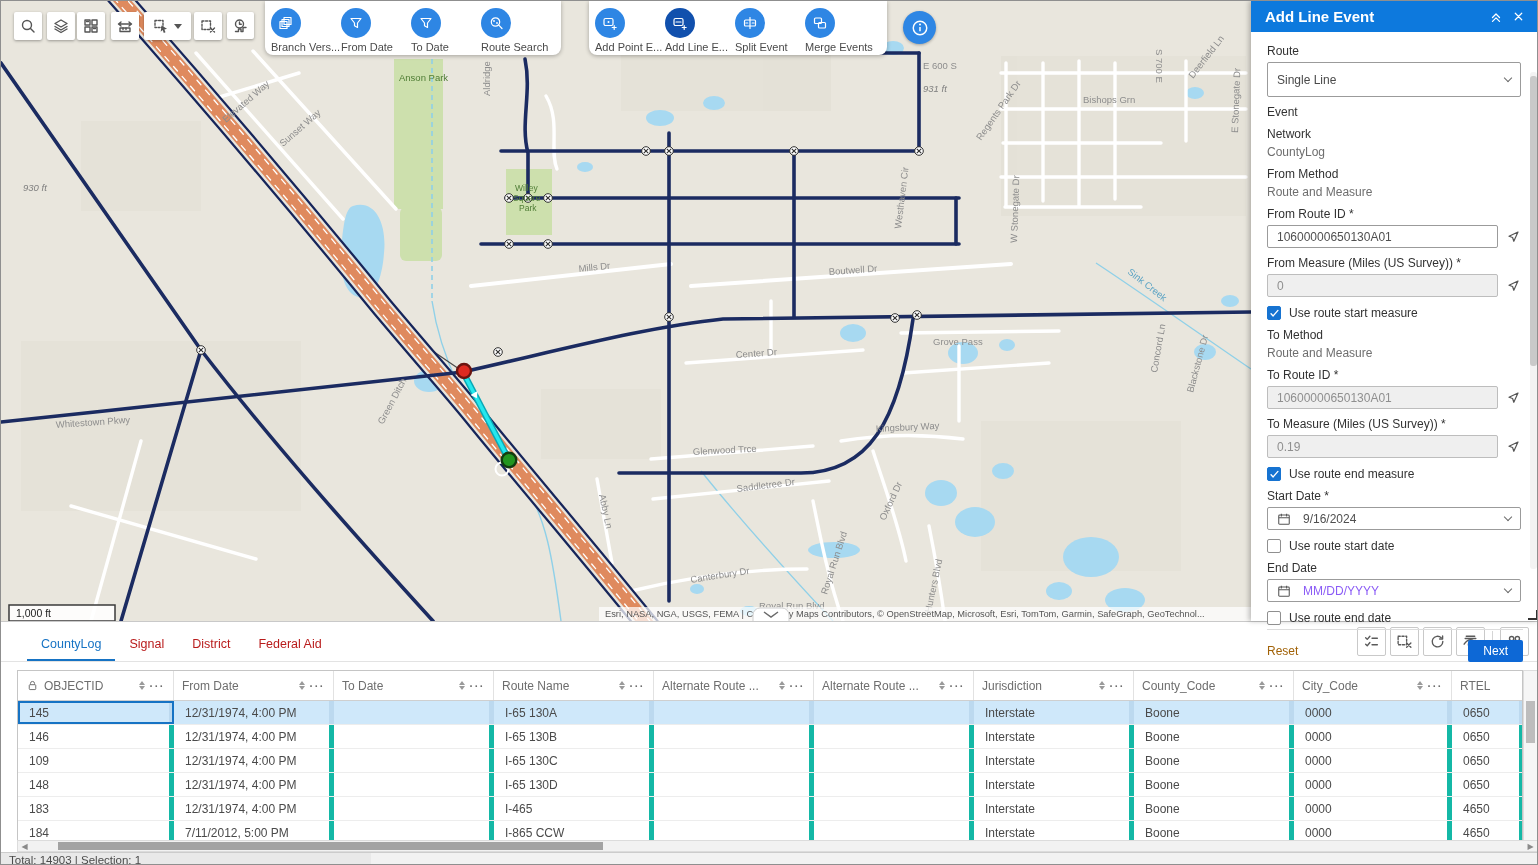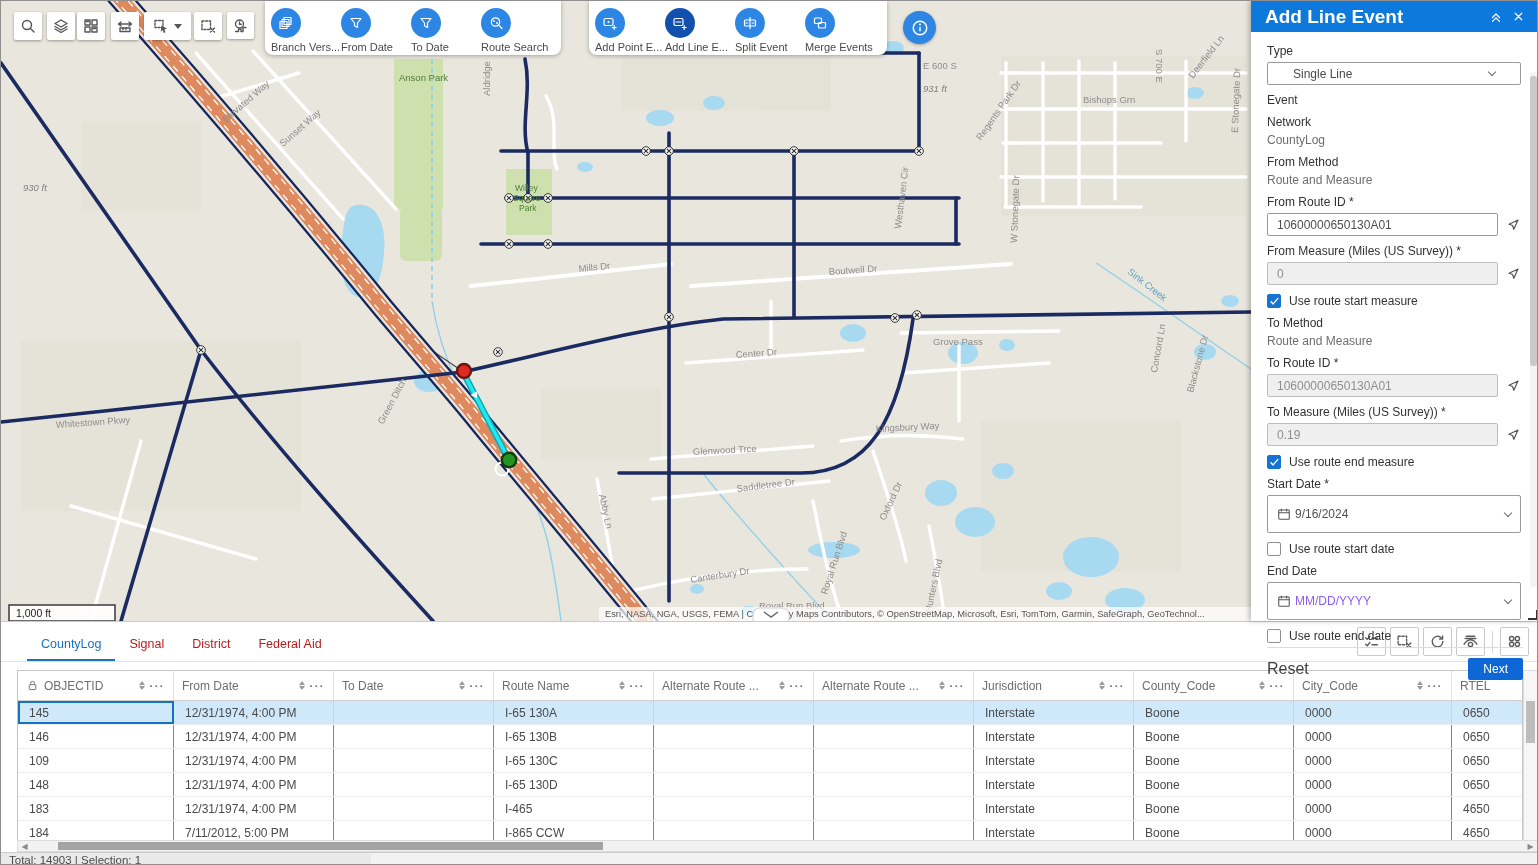--- a/index.html
+++ b/index.html
@@ -21,43 +21,43 @@
 .tool-big .circ{width:30px;height:30px;border-radius:50%;background:#2e86e4;display:flex;align-items:center;justify-content:center;flex:none}
 .tool-big.active .circ{background:#1150ad}
 .tool-big .lbl{font-size:11px;color:#4a4a4a;white-space:nowrap}
 .tool-big svg{stroke:#fff;fill:none;stroke-width:1.2;stroke-linecap:round;stroke-linejoin:round}
 .info-btn{position:absolute;left:902px;top:10px;width:33px;height:33px;border-radius:50%;background:#2e86e4;display:flex;align-items:center;justify-content:center;box-shadow:0 1px 3px rgba(0,0,0,.3);z-index:5;cursor:pointer}
 .info-btn svg{stroke:#fff;fill:none;stroke-width:1.3}
 
 
 .panel{position:absolute;left:1250px;top:0;width:288px;height:620px;background:#fff;box-shadow:-2px 0 5px rgba(0,0,0,.25);display:flex;flex-direction:column;z-index:10}
 .panel-header{height:31px;background:#0d79dd;color:#fff;display:flex;align-items:center;padding:0 10px 0 14px;flex:none}
-.panel-title{font-size:19px;font-weight:bold;flex:1}
+.panel-title{font-size:15px;font-weight:bold;flex:1}
 .ph-icon{width:22px;height:22px;display:flex;align-items:center;justify-content:center;cursor:pointer}
 .ph-icon svg{stroke:#fff;fill:none;stroke-width:1.5;stroke-linecap:round;stroke-linejoin:round}
 .panel-body{flex:1;padding:6px 18px 0 16px;position:relative;font-size:12px;color:#323232}
 .fld-label{margin:8px 0 4px;font-size:12px;color:#323232}
 .ro-value{font-size:12px;color:#6e6e6e;margin-bottom:2px}
-.select{height:23px;border:1px solid #9b9b9b;border-radius:2px;display:flex;align-items:center;justify-content:space-between;padding:0 25px;color:#4a4a4a;cursor:pointer;background:#fff}
+.select{height:35px;border:1px solid #9b9b9b;border-radius:2px;display:flex;align-items:center;justify-content:space-between;padding:0 9px;color:#4a4a4a;cursor:pointer;background:#fff}
 .chev{width:6px;height:6px;border-right:1.4px solid #6a6a6a;border-bottom:1.4px solid #6a6a6a;transform:rotate(45deg);margin-top:-3px;flex:none}
 .input-row{display:flex;align-items:center;gap:7px}
 .text-input{flex:1;height:23px;border:1px solid #9b9b9b;border-radius:2px;display:flex;align-items:center;padding:0 9px;color:#4f4f4f;background:#fff}
 .text-input.disabled{background:#efefef;color:#8f8f8f;border-color:#bdbdbd}
 .pick{width:16px;height:16px;flex:none;cursor:pointer}
 .pick svg{stroke:#555;fill:none;stroke-width:1.2;stroke-linejoin:round}
 .cb-row{display:flex;align-items:center;gap:8px;margin:9px 0 4px;color:#323232;cursor:pointer}
 .cb{width:14px;height:14px;border:1px solid #8f8f8f;border-radius:2px;background:#fff;flex:none;display:flex;align-items:center;justify-content:center}
 .cb.checked{background:#1673d1;border-color:#1673d1}
 .cb svg{stroke:#fff;fill:none;stroke-width:2;stroke-linecap:round;stroke-linejoin:round}
-.date-input{height:38px;border:1px solid #9b9b9b;border-radius:2px;display:flex;align-items:center;gap:4px;padding:0 9px;color:#4f4f4f;background:#fff;cursor:pointer}
+.date-input{height:23px;border:1px solid #9b9b9b;border-radius:2px;display:flex;align-items:center;gap:12px;padding:0 9px;color:#4f4f4f;background:#fff;cursor:pointer}
 .date-input svg{stroke:#555;fill:none;stroke-width:1.2;flex:none}
 .date-input .val{flex:1}
 .date-input .placeholder{color:#8b5cf6}
 .panel-footer{flex:none;margin:0 16px;border-top:1px solid #dcdcdc;height:42px;display:flex;align-items:center;justify-content:space-between}
-.reset-link{color:#404040;font-size:16px;cursor:pointer}
+.reset-link{color:#a16207;font-size:12px;cursor:pointer}
 .next-btn{background:#0d68d6;color:#fff;font-size:12px;padding:4px 15px;border-radius:2px;cursor:pointer}
 .panel-scroll{position:absolute;right:2px;top:40px;bottom:60px;width:7px;background:#f3f3f3;border-radius:3px}
 .panel-scroll .thumb{position:absolute;top:4px;left:0;width:7px;height:290px;background:#c9c9c9;border-radius:3px}
 .resize-corner{position:absolute;right:1px;bottom:1px;width:10px;height:10px;border-right:2px solid #333;border-bottom:2px solid #333}
 
 
 .bottom{position:absolute;left:0;top:620px;width:1538px;height:245px;background:#fff;border-top:1px solid #c9c9c9}
 .tabs-row{height:40px;display:flex;align-items:flex-end;padding-left:26px;border-bottom:1px solid #e3e3e3;position:relative;background:#fff}
 .tab{font-size:12.5px;color:#b91c1c;padding:0 14px 10px;cursor:pointer;white-space:nowrap}
 .tab.active{color:#1673c4;box-shadow:inset 0 -2px 0 #1673c4}
@@ -71,21 +71,21 @@
 .h-cell{font-size:12px;color:#6e6e6e;display:flex;align-items:center;gap:5px;padding:0 8px;border-right:1px solid #e2e2e2;overflow:hidden;white-space:nowrap}
 .h-cell svg.lock{stroke:#6e6e6e;fill:none;stroke-width:1.2;flex:none}
 .h-spacer{flex:1}
 .sort{flex:none;cursor:pointer;display:flex;flex-direction:column;gap:1px}
 .sort i{display:block;width:0;height:0;border-left:3.5px solid transparent;border-right:3.5px solid transparent}
 .sort i.up{border-bottom:4px solid #9a9a9a}
 .sort i.dn{border-top:4px solid #9a9a9a}
 .dots{color:#6f6f6f;font-weight:bold;letter-spacing:1.5px;font-size:11px;cursor:pointer;flex:none}
 .g-row{display:grid;grid-template-columns:var(--cols);height:24px;border-bottom:1px solid #ededed;background:#fff}
 .g-row.selected{background:#cfe8fa}
-.g-cell{font-size:12px;color:#4a4a4a;display:flex;align-items:center;padding:0 11px;border-right:1px solid #14b8a6;overflow:hidden;white-space:nowrap}
+.g-cell{font-size:12px;color:#4a4a4a;display:flex;align-items:center;padding:0 11px;border-right:5px solid #14b8a6;overflow:hidden;white-space:nowrap}
 .g-row.selected .g-cell{border-right-color:#bcd9ef}
 .g-cell.sel-cell{outline:2px solid #1673c4;outline-offset:-2px}
 .v-scroll{position:absolute;left:1522px;top:48px;width:15px;height:174px;background:#f6f6f6;border:1px solid #ddd}
 .v-scroll .thumb{position:absolute;left:2px;top:30px;width:9px;height:42px;background:#bdbdbd}
 .h-scroll{position:absolute;left:16px;top:218px;width:1521px;height:12px;background:#f2f2f2;border:1px solid #dcdcdc;display:flex;align-items:center}
 .h-scroll .arr{width:13px;display:flex;align-items:center;justify-content:center;color:#8a8a8a;font-size:8px;cursor:pointer}
 .h-scroll .thumb{position:absolute;left:40px;width:545px;height:8px;background:#a3a3a3;cursor:pointer}
 .h-scroll .arr.right{position:absolute;right:0}
 .status-bar{position:absolute;left:0;top:230px;width:1538px;height:15px;background:#f2f2f2;border-top:1px solid #cccccc;display:flex;align-items:center}
 .status-inner{background:#e9e9e9;height:100%;display:flex;align-items:center;padding:0 10px 0 8px;font-size:11.5px;color:#4a4a4a;min-width:370px}
@@ -482,21 +482,21 @@
             <path d="M4 8.5 l4 -4 4 4 M4 13 l4 -4 4 4"></path>
           </svg>
       </span>
       <span class="ph-icon">
         <svg width="13" height="13" viewBox="0 0 16 16">
             <path d="M4 4 l8 8 M12 4 l-8 8"></path>
           </svg>
       </span>
     </div>
     <div class="panel-body">
-      <div class="fld-label" style="margin-top:6px">Type</div>
+      <div class="fld-label" style="margin-top:6px">Route</div>
       <div class="select">
           <span>Single Line</span>
           <span class="chev"></span>
         </div>
 
       <div class="fld-label">Event</div>
 
       <div class="fld-label">Network</div>
       <div class="ro-value">CountyLog</div>
 

